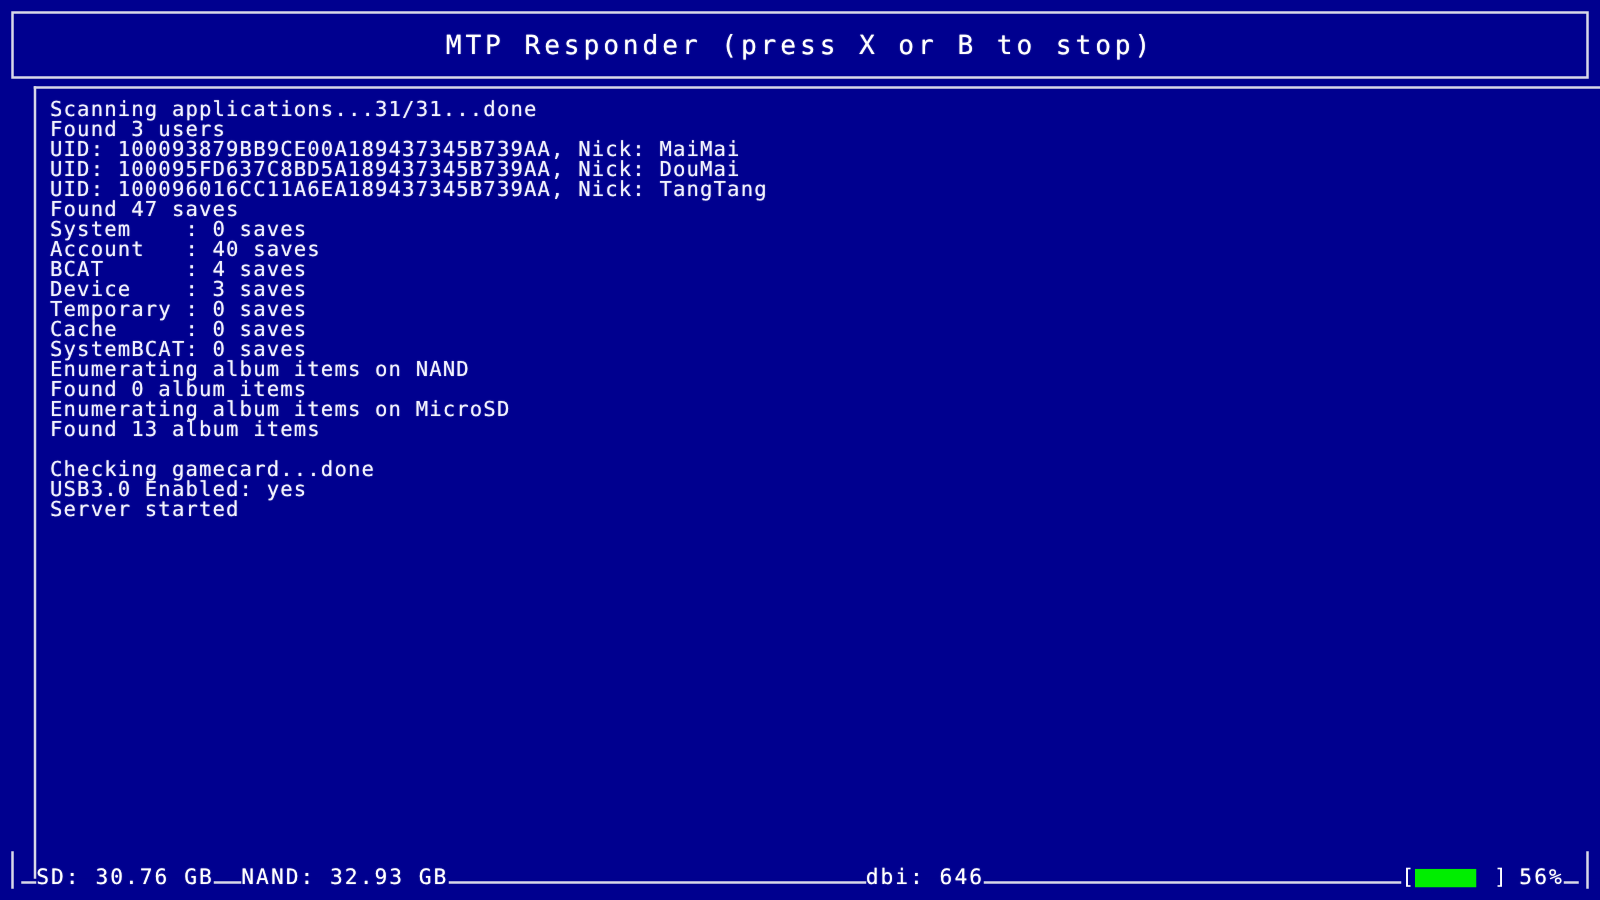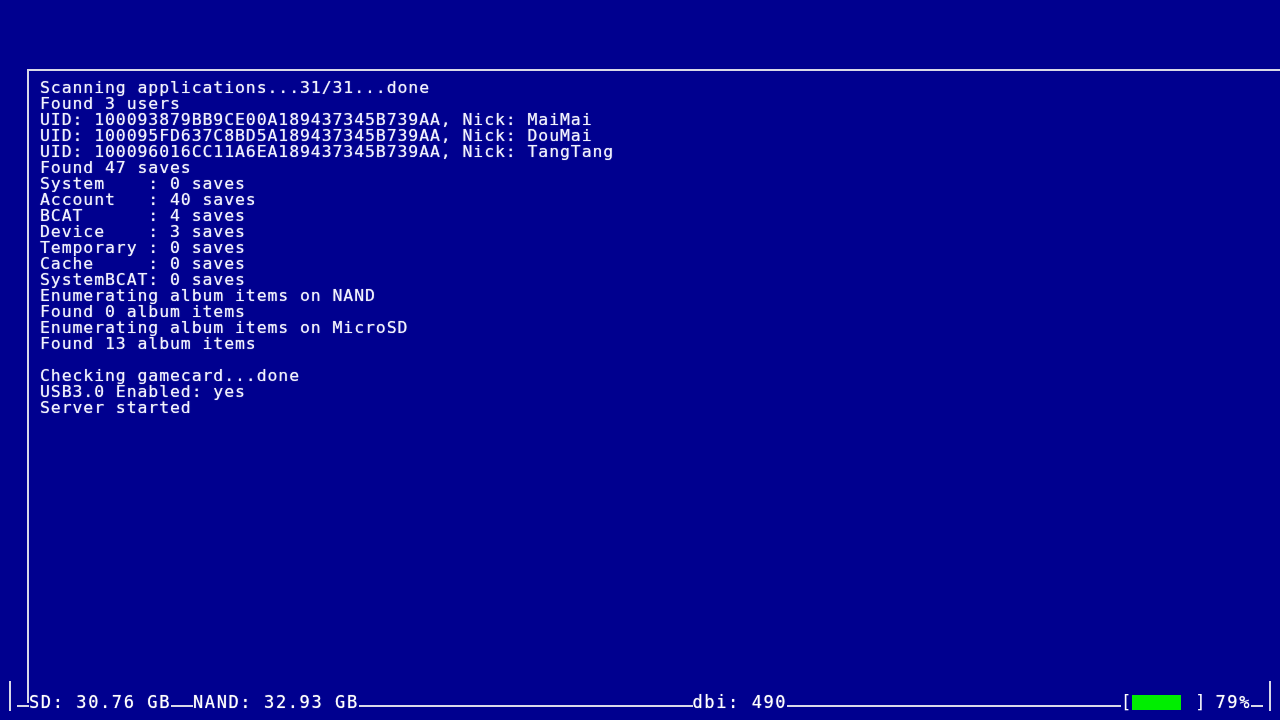--- a/index.html
+++ b/index.html
@@ -157,42 +157,45 @@
     bottom: 9px;
     height: 2px;
     background: #d8d8e8;
   }
 </style>
 </head>
 <body>
 
 <div id="screen">
 
+  <div id="header-box">
+    <div id="header-title">MTP Responder (press X or B to stop)</div>
+  </div>
 
   <div id="content-box">
     <div id="log"><div class="log-line">Scanning applications...31/31...done</div><div class="log-line">Found 3 users</div><div class="log-line">UID: 100093879BB9CE00A189437345B739AA, Nick: MaiMai</div><div class="log-line">UID: 100095FD637C8BD5A189437345B739AA, Nick: DouMai</div><div class="log-line">UID: 100096016CC11A6EA189437345B739AA, Nick: TangTang</div><div class="log-line">Found 47 saves</div><div class="log-line">System    : 0 saves</div><div class="log-line">Account   : 40 saves</div><div class="log-line">BCAT      : 4 saves</div><div class="log-line">Device    : 3 saves</div><div class="log-line">Temporary : 0 saves</div><div class="log-line">Cache     : 0 saves</div><div class="log-line">SystemBCAT: 0 saves</div><div class="log-line">Enumerating album items on NAND</div><div class="log-line">Found 0 album items</div><div class="log-line">Enumerating album items on MicroSD</div><div class="log-line">Found 13 album items</div><div class="log-line blank"> </div><div class="log-line">Checking gamecard...done</div><div class="log-line">USB3.0 Enabled: yes</div><div class="log-line">Server started</div></div>
   </div>
 
   <div id="status-bar">
     <div id="status-inner">
       <span class="status-rule tiny"></span>
       <span class="status-text">SD: 30.76 GB</span>
       <span class="status-rule short"></span>
       <span class="status-text">NAND: 32.93 GB</span>
       <span class="status-rule"></span>
-      <span class="status-text">dbi: 490</span>
+      <span class="status-text">dbi: 646</span>
       <span class="status-rule"></span>
       <span class="batt-wrap">
         <span class="batt-bracket">[</span>
         <span class="batt-track">
           <span class="batt-fill" id="batt-fill" style="width: 79%;"></span>
         </span>
         <span class="batt-bracket">]</span>
       </span>
-      <span class="status-text" style="padding-left:10px;">79%</span>
+      <span class="status-text" style="padding-left:10px;">56%</span>
       <span class="status-rule tiny"></span>
     </div>
   </div>
 
   <div id="bottom-rule-left"></div>
   <div id="bottom-rule-right"></div>
 
 </div>
 
 </body></html>

